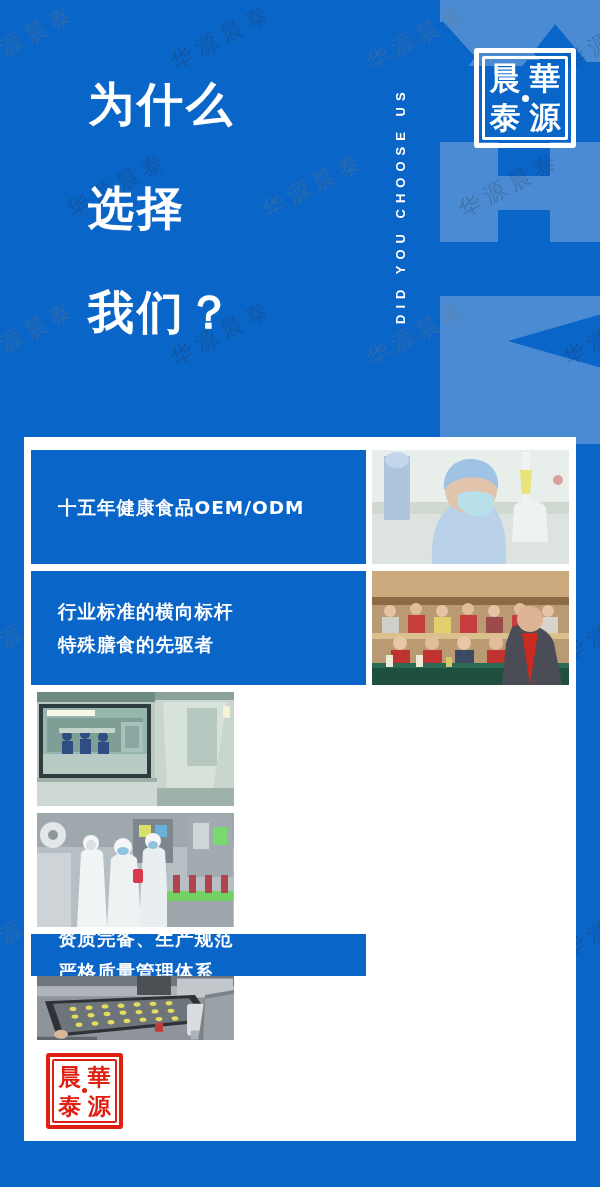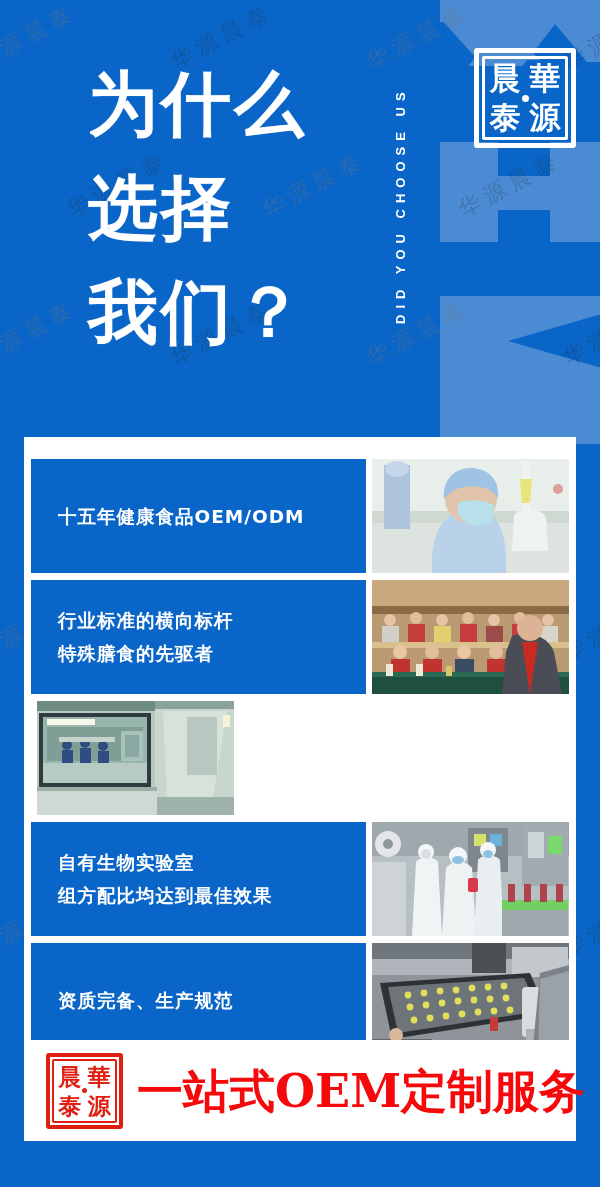--- a/index.html
+++ b/index.html
@@ -68,21 +68,21 @@
   .wm.dark { color: rgba(40,40,40,0.22); }
 
   
   .title {
     position: absolute;
     left: 88px; top: 52px;
     width: 300px;
     color: #ffffff;
     font-family: "DejaVu Serif", serif;
     font-weight: 700;
-    font-size: 70px;
+    font-size: 46px;
     line-height: 104px;
     letter-spacing: 3px;
     z-index: 20;
     text-shadow: 0 0 1px rgba(255,255,255,.4);
   }
   .title .ln { display: block; }
 
   .vert-label {
     position: absolute;
     left: 393px; top: 14px;
@@ -149,29 +149,29 @@
   .panel {
     position: absolute;
     left: 24px; top: 437px;
     width: 552px; height: 704px;
     background: #ffffff;
     z-index: 10;
   }
 
   .rows {
     position: absolute;
-    left: 7px; top: 22px;
+    left: 7px; top: 13px;
     width: 538px;
   }
   .row {
     display: flex;
     height: 114px;
     margin-bottom: 7px;
   }
-  .row:last-child { margin-bottom: 0; }
+  .row:last-child { margin-bottom: 0; flex-direction: column; }
 
   .card {
     width: 335px;
     background: #0A65C8;
     position: relative;
     display: flex;
     align-items: center;
     padding-left: 27px;
     overflow: hidden;
   }
@@ -376,26 +376,20 @@
             <rect x="88" y="34" width="14" height="22" fill="#89a8a1"></rect>
             <rect x="6" y="62" width="104" height="20" fill="#b7cac3"></rect>
             <rect x="0" y="86" width="120" height="28" fill="#cdd9d2"></rect>
             <rect x="0" y="86" width="120" height="4" fill="#9db0a8"></rect>
             <rect x="186" y="14" width="7" height="12" fill="#f6f2d8"></rect>
           </svg>
         </div>
       </div>
 
       <div class="row">
-        <div class="card">
-          <div class="card-text">
-            <span class="ln">自有生物实验室</span>
-            <span class="ln">组方配比均达到最佳效果</span>
-          </div>
-        </div>
         <div class="thumb">
           <svg viewBox="0 0 197 114" preserveAspectRatio="none">
             <rect width="197" height="114" fill="#c2c8cc"></rect>
             <rect x="0" y="0" width="197" height="34" fill="#9fa8ad"></rect>
             <rect x="0" y="34" width="197" height="80" fill="#b6bfc4"></rect>
             <circle cx="16" cy="22" r="13" fill="#e3e7e9"></circle>
             <circle cx="16" cy="22" r="5" fill="#8e979c"></circle>
             <rect x="0" y="40" width="34" height="74" fill="#cdd3d6"></rect>
             <rect x="96" y="6" width="40" height="44" fill="#7d878d"></rect>
             <rect x="102" y="12" width="12" height="12" fill="#d6e06a"></rect>
@@ -428,20 +422,21 @@
               <rect x="184" y="62" width="7" height="18"></rect>
             </g>
           </svg>
         </div>
       </div>
 
       <div class="row">
         <div class="card">
           <div class="card-text">
             <span class="ln">资质完备、生产规范</span>
+            <span class="ln">严格质量管理体系</span>
           </div>
         </div>
         <div class="thumb">
           <svg viewBox="0 0 197 114" preserveAspectRatio="none">
             <rect width="197" height="114" fill="#8e949a"></rect>
             <rect x="0" y="0" width="197" height="16" fill="#6f767c"></rect>
             <rect x="0" y="16" width="197" height="16" fill="#aeb4b9"></rect>
             <rect x="100" y="0" width="34" height="30" fill="#4b5055"></rect>
             <rect x="140" y="4" width="56" height="30" fill="#c3c8cc"></rect>
             <path d="M8 40 L158 30 L176 72 L20 96 Z" fill="#2e3236"></path>
@@ -486,21 +481,20 @@
         <div class="frame"></div>
         <div class="frame2"></div>
         <div class="glyphs">
           <span class="g r1c1">晨</span>
           <span class="g r1c2">華</span>
           <span class="g r2c1">泰</span>
           <span class="g r2c2">源</span>
         </div>
         <div class="center-dot"></div>
       </div>
-      <div class="banner-text">一站式OEM定制服务</div>
     </div>
   </div>
 
   <div class="wm-layer" id="wm-layer">
       <span class="wm" style="left: -30px; top: 22px;">华源晨泰</span>
       <span class="wm dark" style="left: 166px; top: 22px;">华源晨泰</span>
       <span class="wm" style="left: 362px; top: 22px;">华源晨泰</span>
       <span class="wm dark" style="left: 558px; top: 22px;">华源晨泰</span>
       <span class="wm dark" style="left: 62px; top: 170px;">华源晨泰</span>
       <span class="wm" style="left: 258px; top: 170px;">华源晨泰</span>

